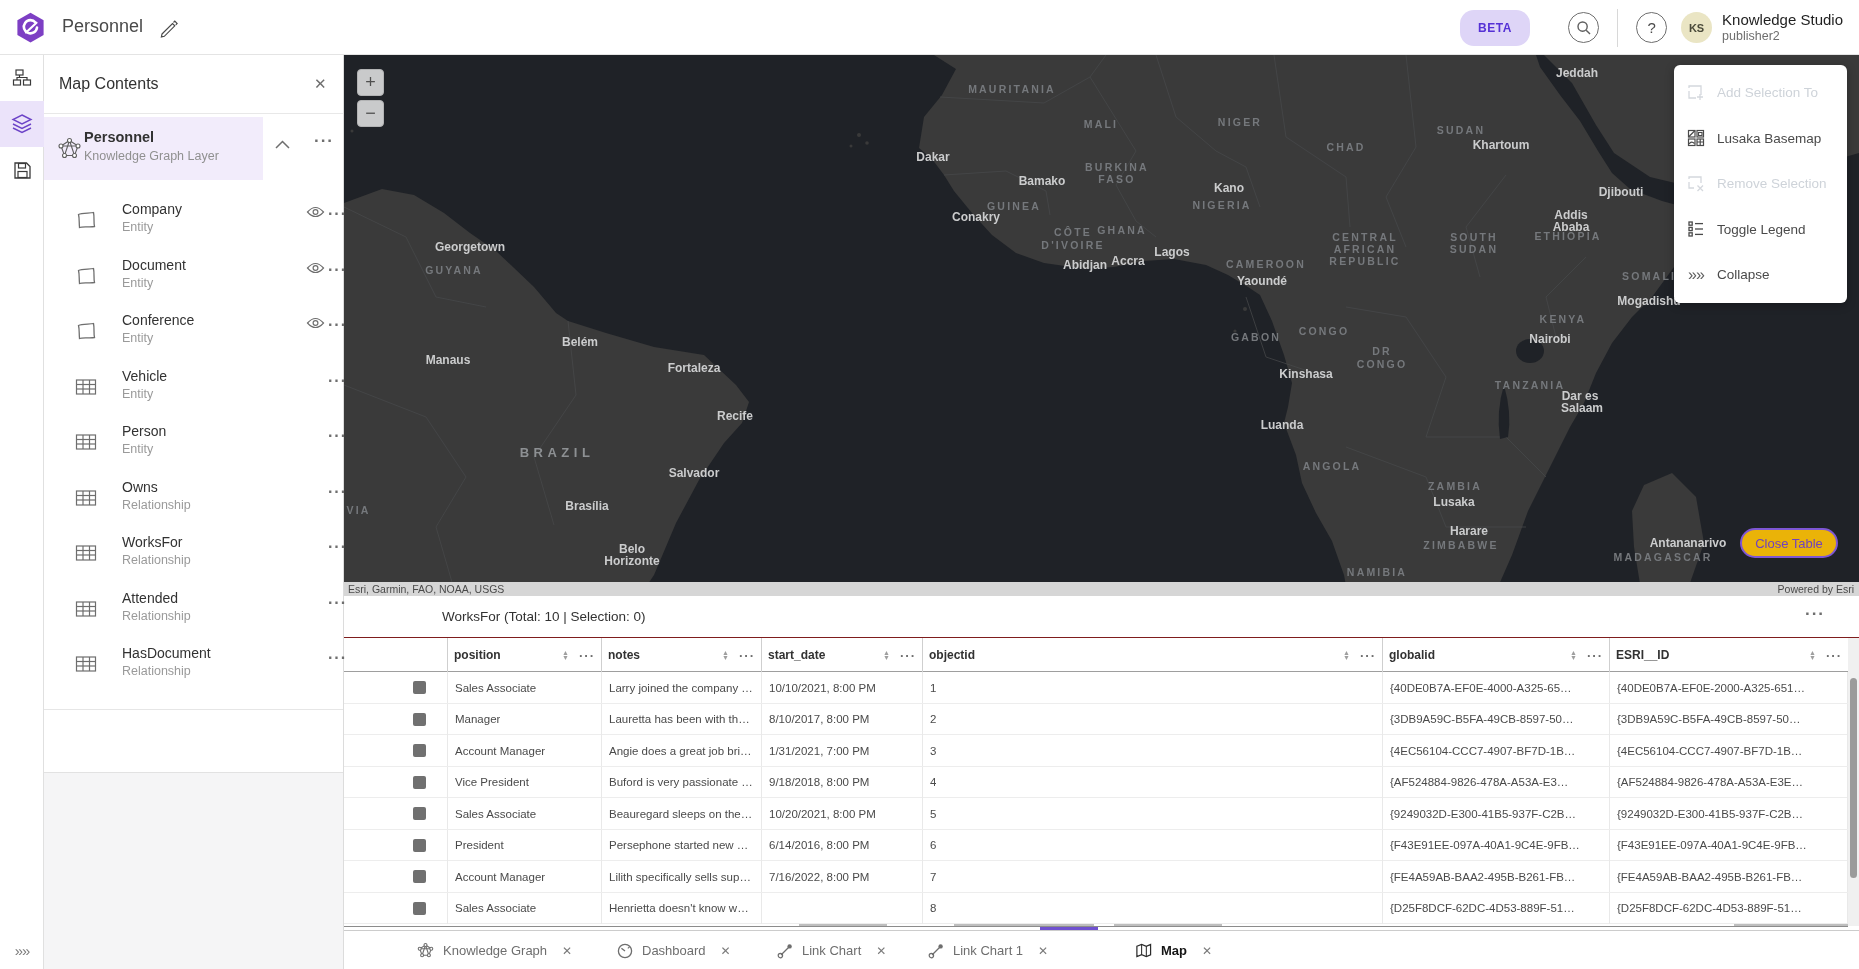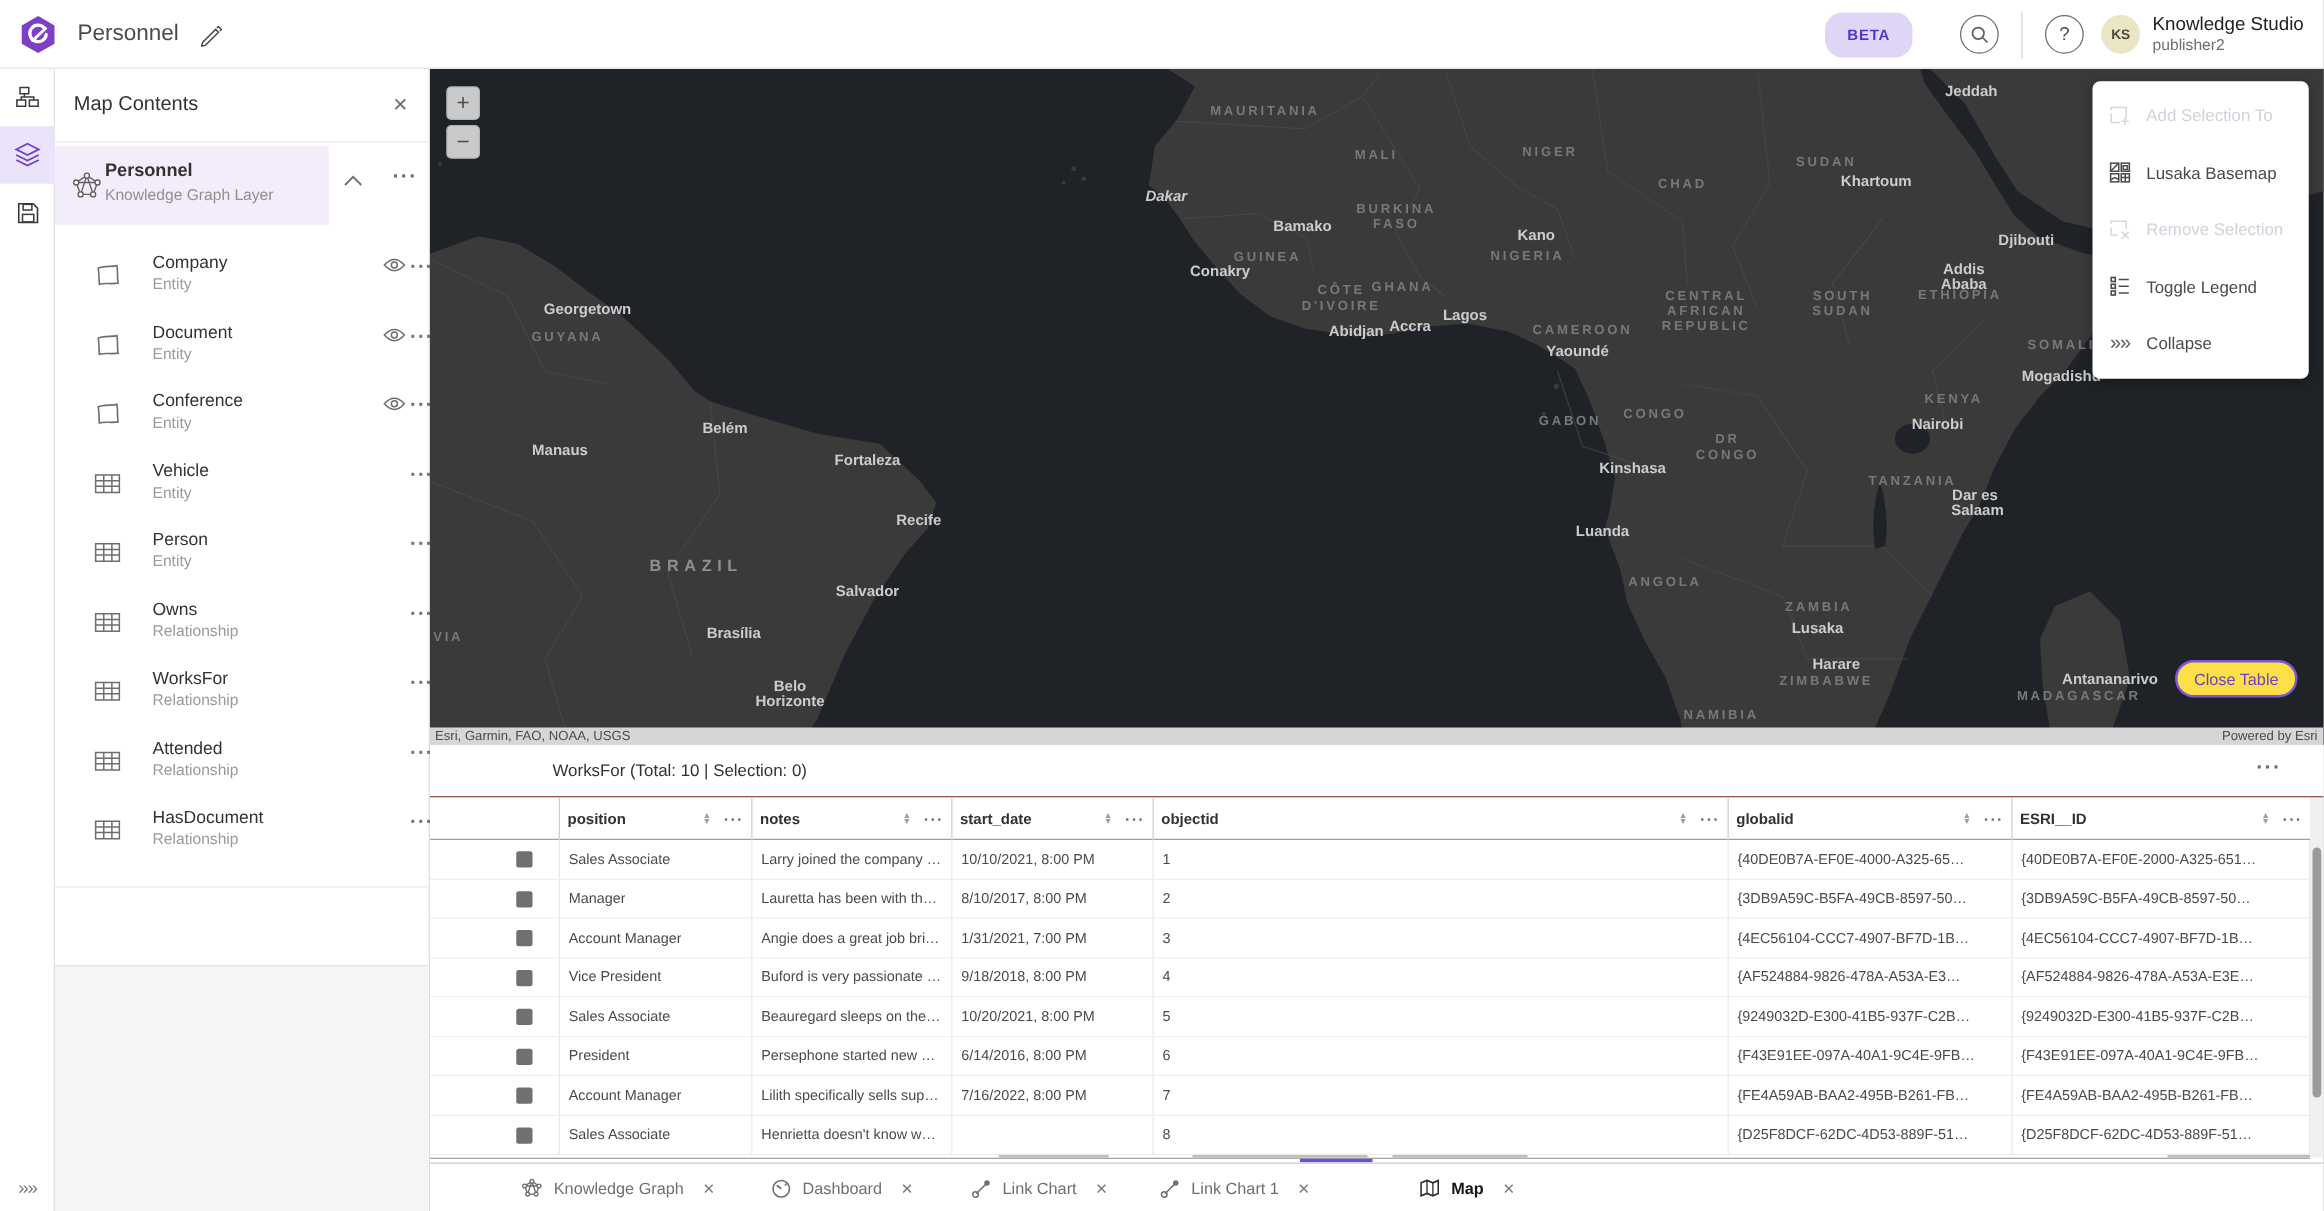--- a/index.html
+++ b/index.html
@@ -65,21 +65,21 @@
   .map-label{position:absolute;transform:translate(-50%,-50%);white-space:nowrap;pointer-events:none}
   .lbl-country{font-size:10.5px;font-weight:bold;letter-spacing:2.2px;color:#75787c}
   .lbl-country.big{font-size:13px;letter-spacing:4.5px;color:#8d9093}
   .lbl-city{font-size:12px;font-weight:bold;color:#cbcccd}
   .zoomctl{position:absolute;left:13px;top:14px;width:27px}
   .zbtn{width:27px;height:27px;background:#c9cacb;border:1px solid #b2b3b4;border-radius:4px;color:#4f4f4f;
         font-size:18px;line-height:24px;text-align:center;cursor:pointer;margin-bottom:4px;user-select:none}
   .attr-bar{position:absolute;left:0;bottom:0;width:100%;height:14px;background:#d6d6d6;z-index:3}
   .attr-left{position:absolute;left:4px;top:1px;font-size:10.5px;color:#4a4a4a}
   .attr-right{position:absolute;right:5px;top:1px;font-size:10.5px;color:#4a4a4a}
-  .close-table{position:absolute;left:1396px;top:473px;width:98px;height:30px;background:#fde047;border:2px solid #7e57d4;
+  .close-table{position:absolute;left:1396px;top:473px;width:98px;height:30px;background:#eab308;border:2px solid #7e57d4;
                border-radius:16px;color:#6f42c1;font-size:13px;display:flex;align-items:center;justify-content:center;cursor:pointer;z-index:4}
 
   
   .ctx-menu{position:absolute;left:1674px;top:65px;width:173px;height:238px;background:#fff;border-radius:6px;
             box-shadow:0 2px 10px rgba(0,0,0,.28);z-index:40;padding-top:5px}
   .ctx-item{height:45.5px;display:flex;align-items:center;padding-left:13px;font-size:13.5px;color:#4a4a4a;cursor:pointer}
   .ctx-item .mi{width:18px;height:18px;margin-right:12px;flex:none}
   .ctx-item.disabled{color:#ced3d9;cursor:default}
   .ctx-item.disabled svg *{stroke:#d4d8dd!important}
   .ctx-collapse-gl{font-size:16px;color:#5f5f5f;letter-spacing:-1px;width:18px;margin-right:12px;text-align:center}
@@ -409,21 +409,21 @@
         <span class="map-label lbl-country" style="left: 1117px; top: 490px;">ZIMBABWE</span>
         <span class="map-label lbl-country" style="left: 1319px; top: 502px;">MADAGASCAR</span>
         <span class="map-label lbl-country" style="left: 1033px; top: 517px;">NAMIBIA</span>
         <span class="map-label lbl-country" style="left: 12px; top: 455px;">IVIA</span>
         <span class="map-label lbl-country big" style="left: 213px; top: 397px;">BRAZIL</span>
       </div>
     <div class="map-labels">
 
     <span class="map-label lbl-city" style="left: 1233px; top: 18px;">Jeddah</span>
         <span class="map-label lbl-city" style="left: 1157px; top: 90px;">Khartoum</span>
-        <span class="map-label lbl-city" style="left: 589px; top: 102px; font-style: italic;">Dakar</span>
+        <span class="map-label lbl-city" style="left: 589px; top: 102px;">Dakar</span>
         <span class="map-label lbl-city" style="left: 698px; top: 126px;">Bamako</span>
         <span class="map-label lbl-city" style="left: 885px; top: 133px;">Kano</span>
         <span class="map-label lbl-city" style="left: 632px; top: 162px;">Conakry</span>
         <span class="map-label lbl-city" style="left: 828px; top: 197px;">Lagos</span>
         <span class="map-label lbl-city" style="left: 784px; top: 206px;">Accra</span>
         <span class="map-label lbl-city" style="left: 741px; top: 210px;">Abidjan</span>
         <span class="map-label lbl-city" style="left: 126px; top: 192px;">Georgetown</span>
         <span class="map-label lbl-city" style="left: 918px; top: 226px;">Yaoundé</span>
         <span class="map-label lbl-city" style="left: 1227px; top: 160px;">Addis</span>
         <span class="map-label lbl-city" style="left: 1227px; top: 172px;">Ababa</span>

